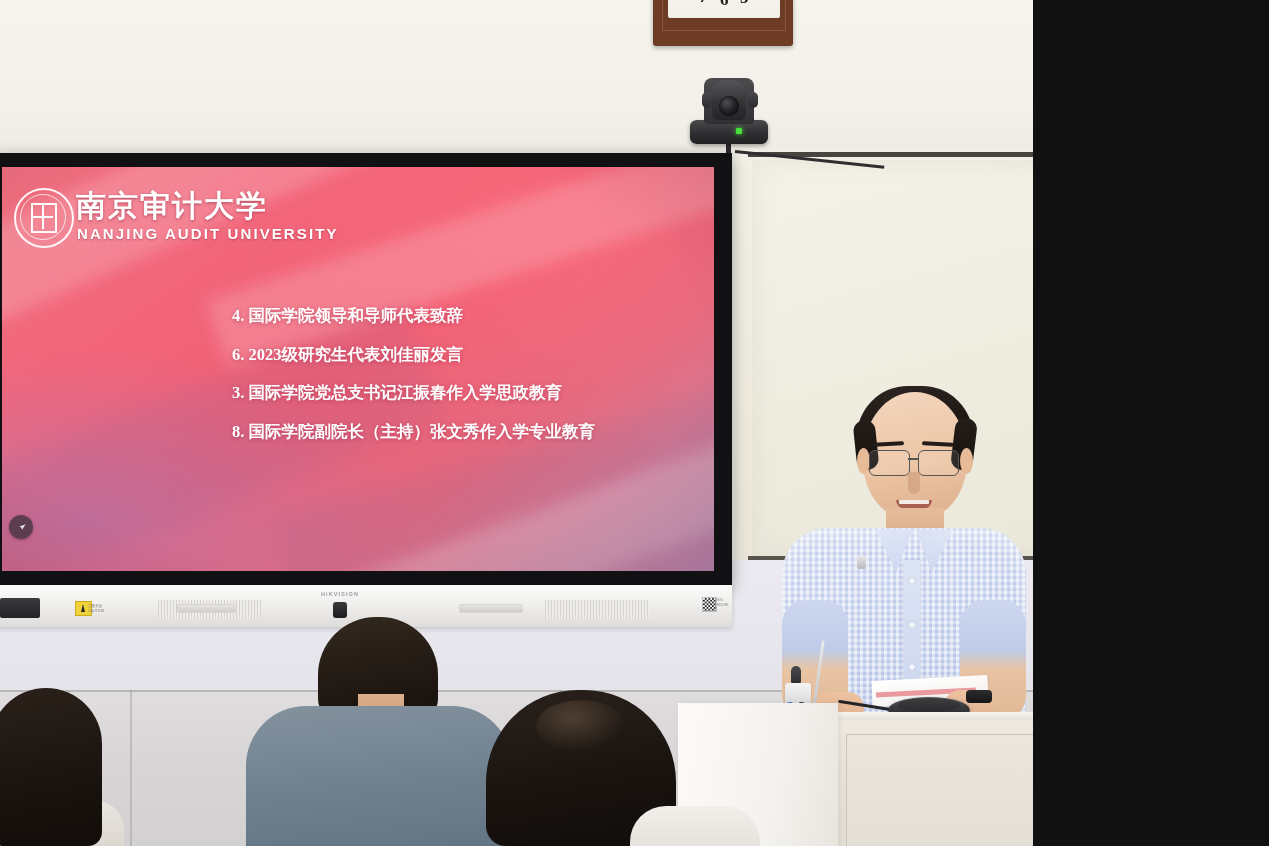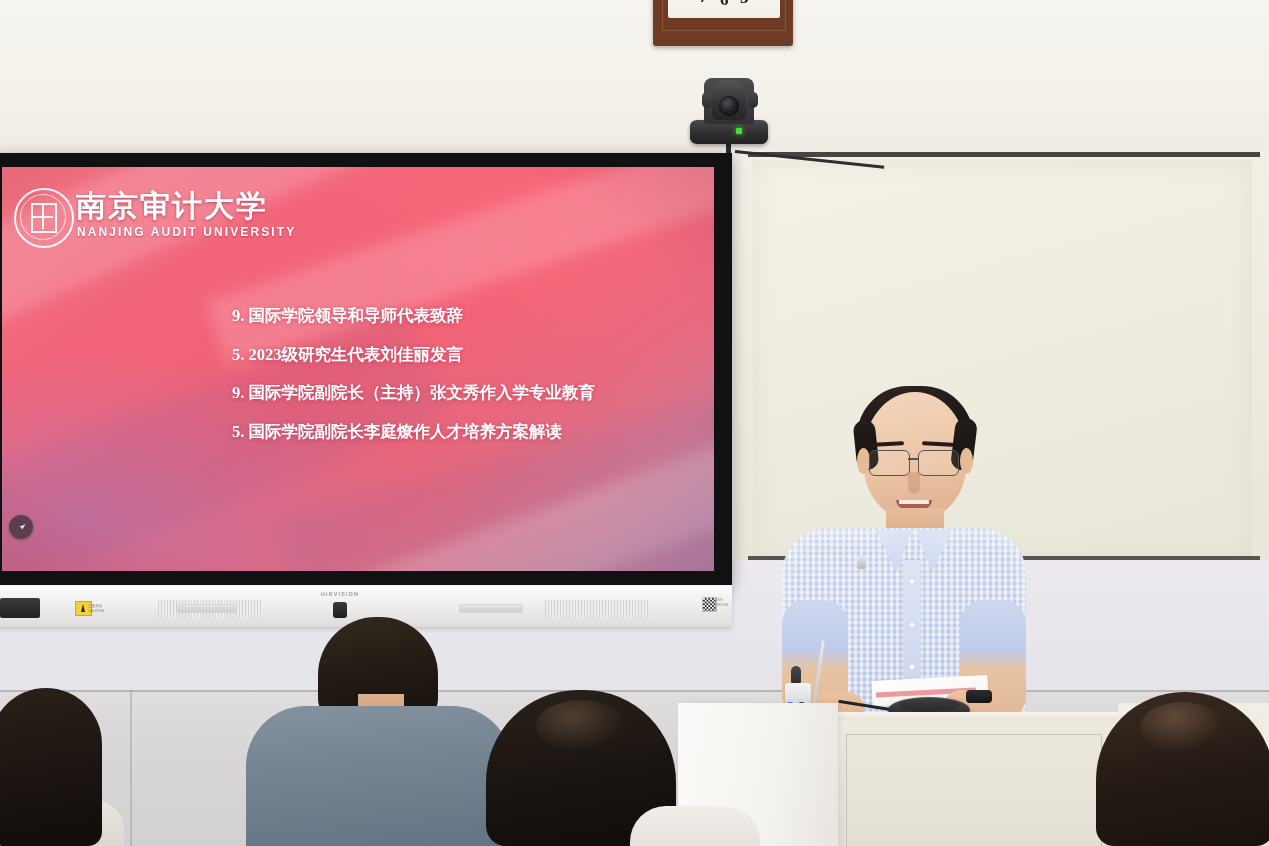--- a/index.html
+++ b/index.html
@@ -1,19 +1,19 @@
 <!DOCTYPE html>
 <html><head>
 <meta charset="utf-8">
 <style>
   html,body{margin:0;padding:0;background:#111;}
   body{font-family:"Liberation Sans","DejaVu Sans",sans-serif;}
 
   #scene{
-    position:relative;width:1269px;height:846px;overflow:hidden;
+    position:relative;width:1033px;height:846px;overflow:hidden;
     background:#f1efe8;
   }
 
   
   .wall-upper{position:absolute;left:0;top:0;width:1269px;height:160px;
     background:linear-gradient(180deg,#f6f4ee 0%,#f3f1ea 60%,#eeebe3 100%);}
   .wall-right{position:absolute;left:735px;top:150px;width:534px;height:420px;
     background:linear-gradient(180deg,#f2efe6 0%,#eeeade 55%,#e9e5d8 100%);}
   .whiteboard{position:absolute;left:752px;top:160px;width:500px;height:400px;
     background:linear-gradient(165deg,#f4f1e7 0%,#efece0 45%,#e9e6da 100%);
@@ -84,21 +84,21 @@
     border:1px solid rgba(255,255,255,.75);}
   .logo-glyph{position:absolute;left:17px;top:19px;width:22px;height:26px;
     border:2px solid rgba(255,255,255,.95);}
   .logo-glyph:before{content:"";position:absolute;left:9px;top:-2px;width:2px;height:26px;
     background:rgba(255,255,255,.95);}
   .logo-glyph:after{content:"";position:absolute;left:-2px;top:11px;width:22px;height:2px;
     background:rgba(255,255,255,.95);}
   .logo-cn{position:absolute;left:62px;top:2px;color:#fff;font-size:30px;font-weight:700;
     letter-spacing:2px;font-family:"Liberation Serif","DejaVu Serif",serif;
     text-shadow:0 1px 3px rgba(120,20,45,.5);white-space:nowrap;}
-  .logo-en{position:absolute;left:63px;top:41px;color:#fff;font-size:12px;font-weight:700;
+  .logo-en{position:absolute;left:63px;top:41px;color:#fff;font-size:15px;font-weight:700;
     letter-spacing:2.1px;text-shadow:0 1px 2px rgba(120,20,45,.45);white-space:nowrap;}
 
   
   .slide-title{position:absolute;left:0;width:712px;top:262px;text-align:center;
     color:#ffffff;font-size:26px;font-weight:700;letter-spacing:16px;
     font-family:"Liberation Serif","DejaVu Serif",serif;
     text-shadow:0 2px 5px rgba(140,25,55,.45);}
   .agenda{position:absolute;left:232px;top:308px;width:460px;}
   .agenda-item{color:#ffffff;font-size:16.5px;font-weight:700;line-height:1;
     margin-bottom:22px;white-space:nowrap;
@@ -322,24 +322,24 @@
 
   <div class="logo">
     <div class="logo-seal"></div>
     <div class="logo-seal2"></div>
     <div class="logo-glyph"></div>
     <div class="logo-cn">南京审计大学</div>
     <div class="logo-en">NANJING AUDIT UNIVERSITY</div>
   </div>
 
   <div class="agenda">
-    <div class="agenda-item">9. 国际学院领导和导师代表致辞</div>
-    <div class="agenda-item">5. 2023级研究生代表刘佳丽发言</div>
-    <div class="agenda-item">9. 国际学院副院长（主持）张文秀作入学专业教育</div>
-    <div class="agenda-item">5. 国际学院副院长李庭燎作人才培养方案解读</div>
+    <div class="agenda-item">4. 国际学院领导和导师代表致辞</div>
+    <div class="agenda-item">6. 2023级研究生代表刘佳丽发言</div>
+    <div class="agenda-item">3. 国际学院党总支书记江振春作入学思政教育</div>
+    <div class="agenda-item">8. 国际学院副院长（主持）张文秀作入学专业教育</div>
   </div>
 
   <div class="float-btn">
     <svg width="13" height="13" viewBox="0 0 13 13">
       <path d="M10.5 3.2 L4.2 5.8 L6.3 6.6 L7.1 8.8 Z" fill="#e9eaf2"></path>
     </svg>
   </div>
 
   <div class="bezel"></div>
   <div class="bezel-ports"></div>

